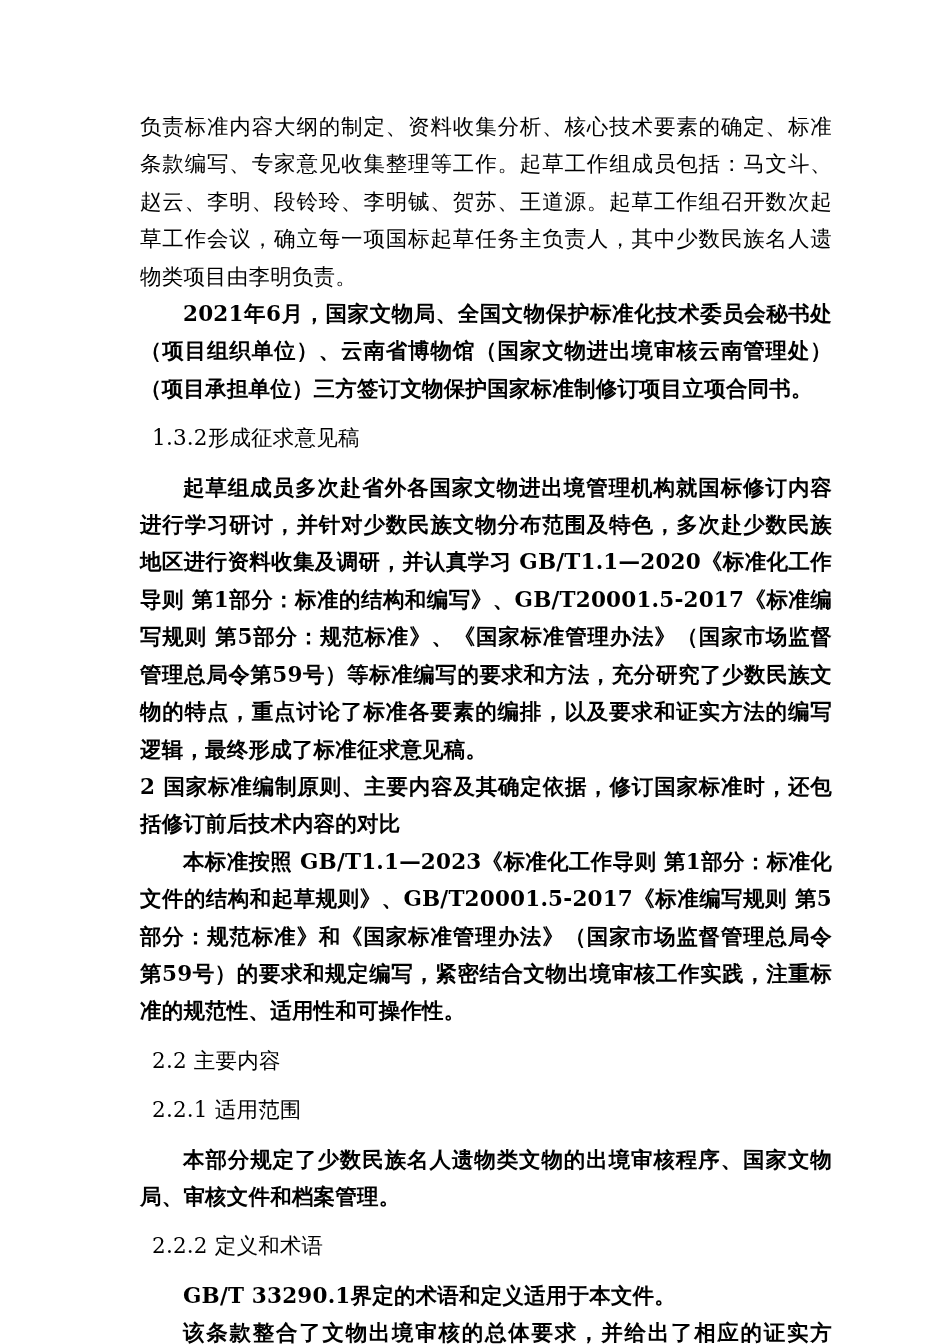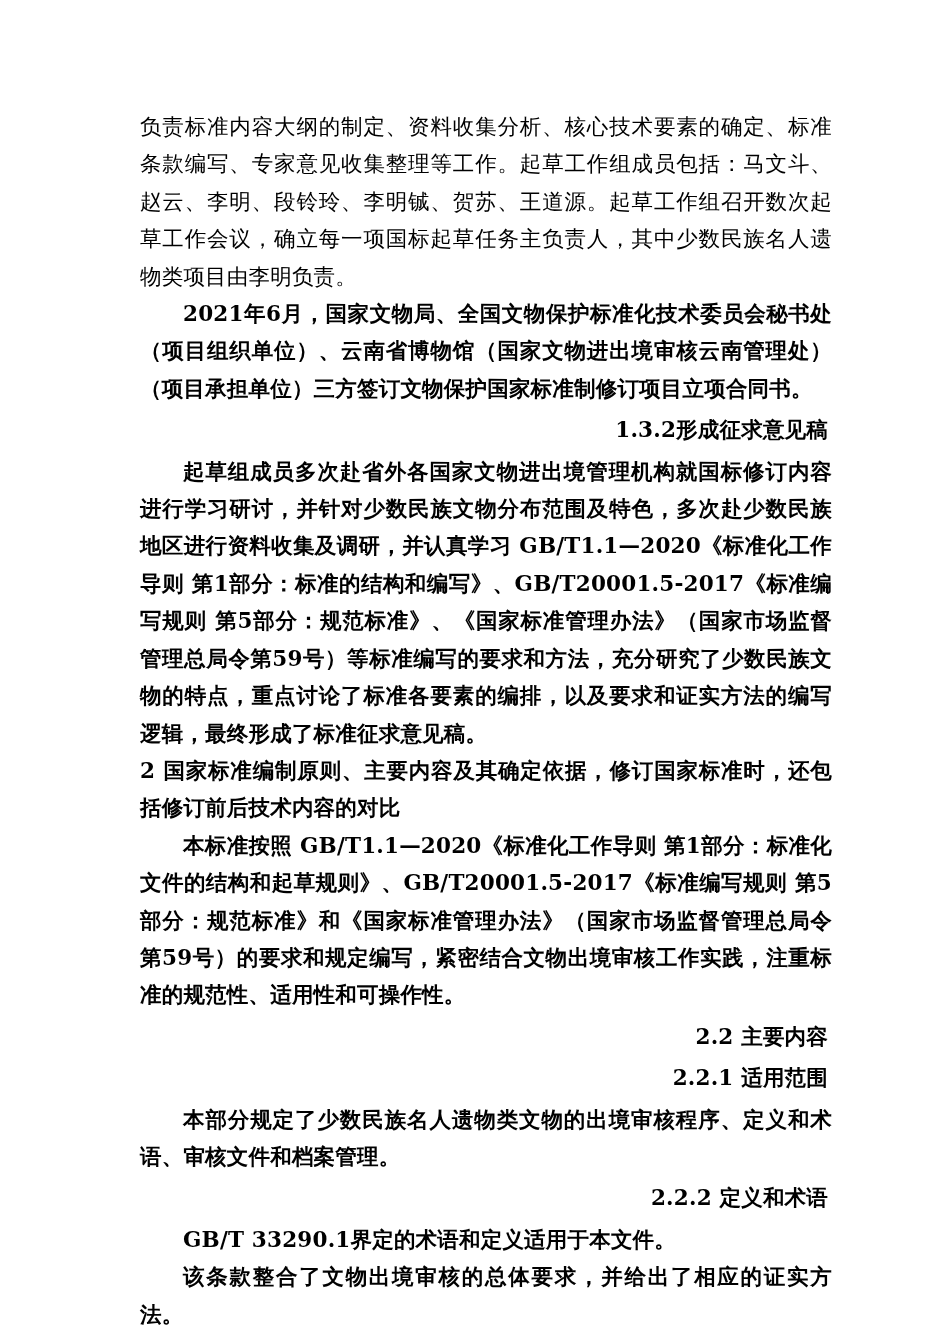--- a/index.html
+++ b/index.html
@@ -30,25 +30,25 @@
     line-height: 37.4px;
     text-align: justify;
     text-justify: inter-ideograph;
     letter-spacing: 0.2px;
   }
   p.indent {
     text-indent: 2em;
     font-weight: bold;
   }
   h2.heading {
-    margin: 4px;
+    margin: 12px;
     font-size: 21.5px;
     line-height: 37.4px;
-    font-weight: bold;
-    text-align: right;
+    font-weight: normal;
+    text-align: left;
     letter-spacing: 0.2px;
   }
   h2.bold-heading {
     margin: 0;
     font-size: 21.5px;
     line-height: 37.4px;
     font-weight: bold;
     text-align: justify;
     text-justify: inter-ideograph;
     letter-spacing: 0.2px;
@@ -65,27 +65,27 @@
 
     <p class="blk indent">2021年6月，国家文物局、全国文物保护标准化技术委员会秘书处（项目组织单位）、云南省博物馆（国家文物进出境审核云南管理处）（项目承担单位）三方签订文物保护国家标准制修订项目立项合同书。</p>
 
     <h2 class="heading">1.3.2形成征求意见稿</h2>
 
     <p class="blk indent">起草组成员多次赴省外各国家文物进出境管理机构就国标修订内容进行学习研讨，并针对少数民族文物分布范围及特色，多次赴少数民族地区进行资料收集及调研，并认真学习 GB/T1.1—2020《标准化工作导则 第1部分：标准的结构和编写》、GB/T20001.5-2017《标准编写规则 第5部分：规范标准》、《国家标准管理办法》（国家市场监督管理总局令第59号）等标准编写的要求和方法，充分研究了少数民族文物的特点，重点讨论了标准各要素的编排，以及要求和证实方法的编写逻辑，最终形成了标准征求意见稿。</p>
 
     <h2 class="bold-heading">2 国家标准编制原则、主要内容及其确定依据，修订国家标准时，还包括修订前后技术内容的对比</h2>
 
 
-    <p class="blk indent">本标准按照 GB/T1.1—2020《标准化工作导则 第1部分：标准化文件的结构和起草规则》、GB/T20001.5-2017《标准编写规则 第5部分：规范标准》和《国家标准管理办法》（国家市场监督管理总局令第59号）的要求和规定编写，紧密结合文物出境审核工作实践，注重标准的规范性、适用性和可操作性。</p>
+    <p class="blk indent">本标准按照 GB/T1.1—2023《标准化工作导则 第1部分：标准化文件的结构和起草规则》、GB/T20001.5-2017《标准编写规则 第5部分：规范标准》和《国家标准管理办法》（国家市场监督管理总局令第59号）的要求和规定编写，紧密结合文物出境审核工作实践，注重标准的规范性、适用性和可操作性。</p>
 
     <h2 class="heading">2.2 主要内容</h2>
 
     <h2 class="heading">2.2.1 适用范围</h2>
 
-    <p class="blk indent">本部分规定了少数民族名人遗物类文物的出境审核程序、定义和术语、审核文件和档案管理。</p>
+    <p class="blk indent">本部分规定了少数民族名人遗物类文物的出境审核程序、国家文物局、审核文件和档案管理。</p>
 
 
     <h2 class="heading">2.2.2 定义和术语</h2>
 
     <p class="blk indent">GB/T 33290.1界定的术语和定义适用于本文件。</p>
 
 
     <p class="blk indent">该条款整合了文物出境审核的总体要求，并给出了相应的证实方法。</p>
 
   </div>

